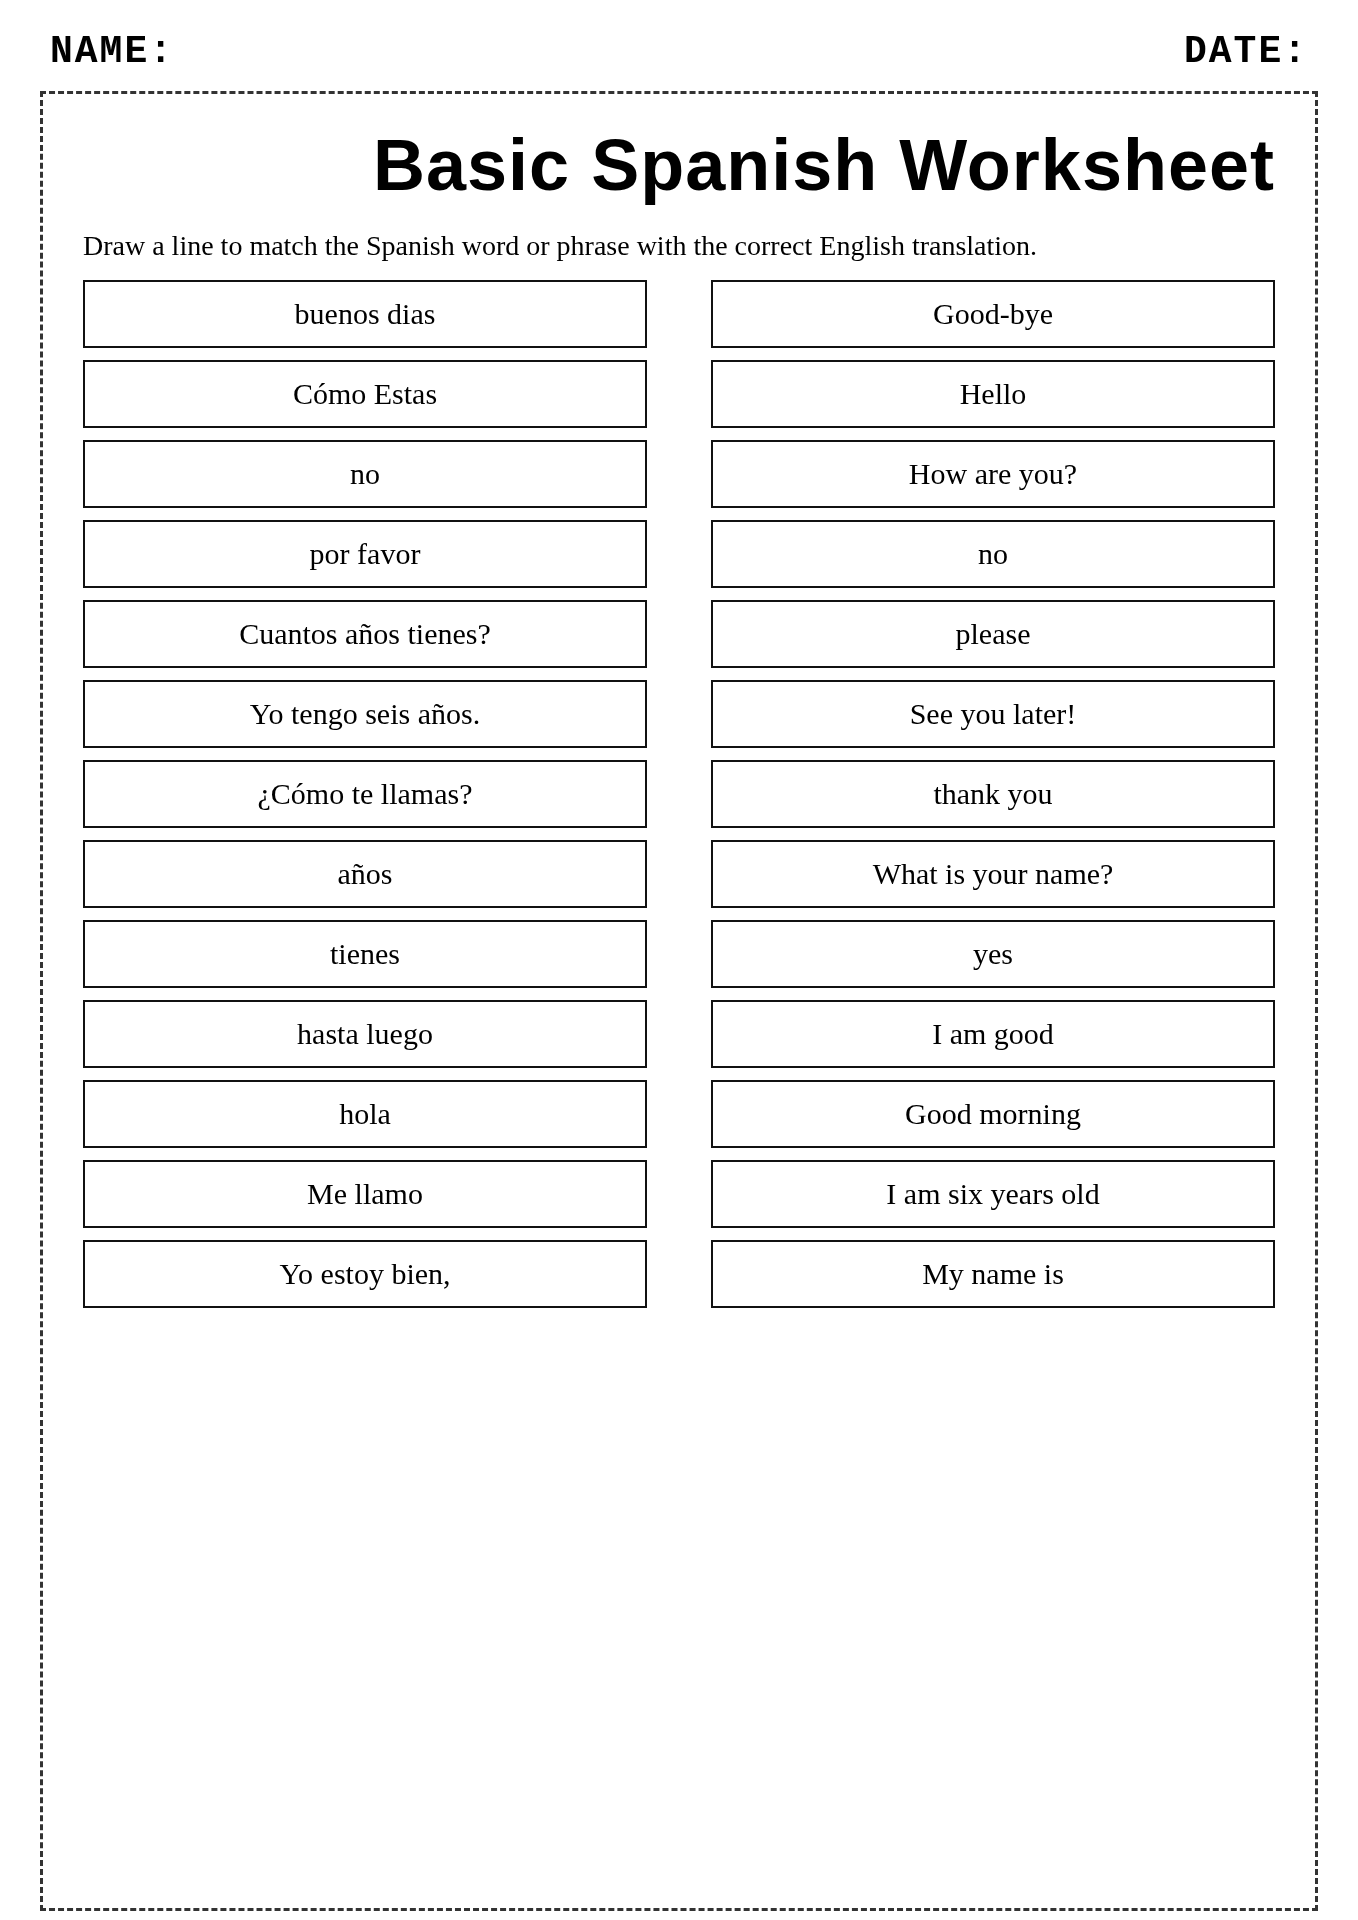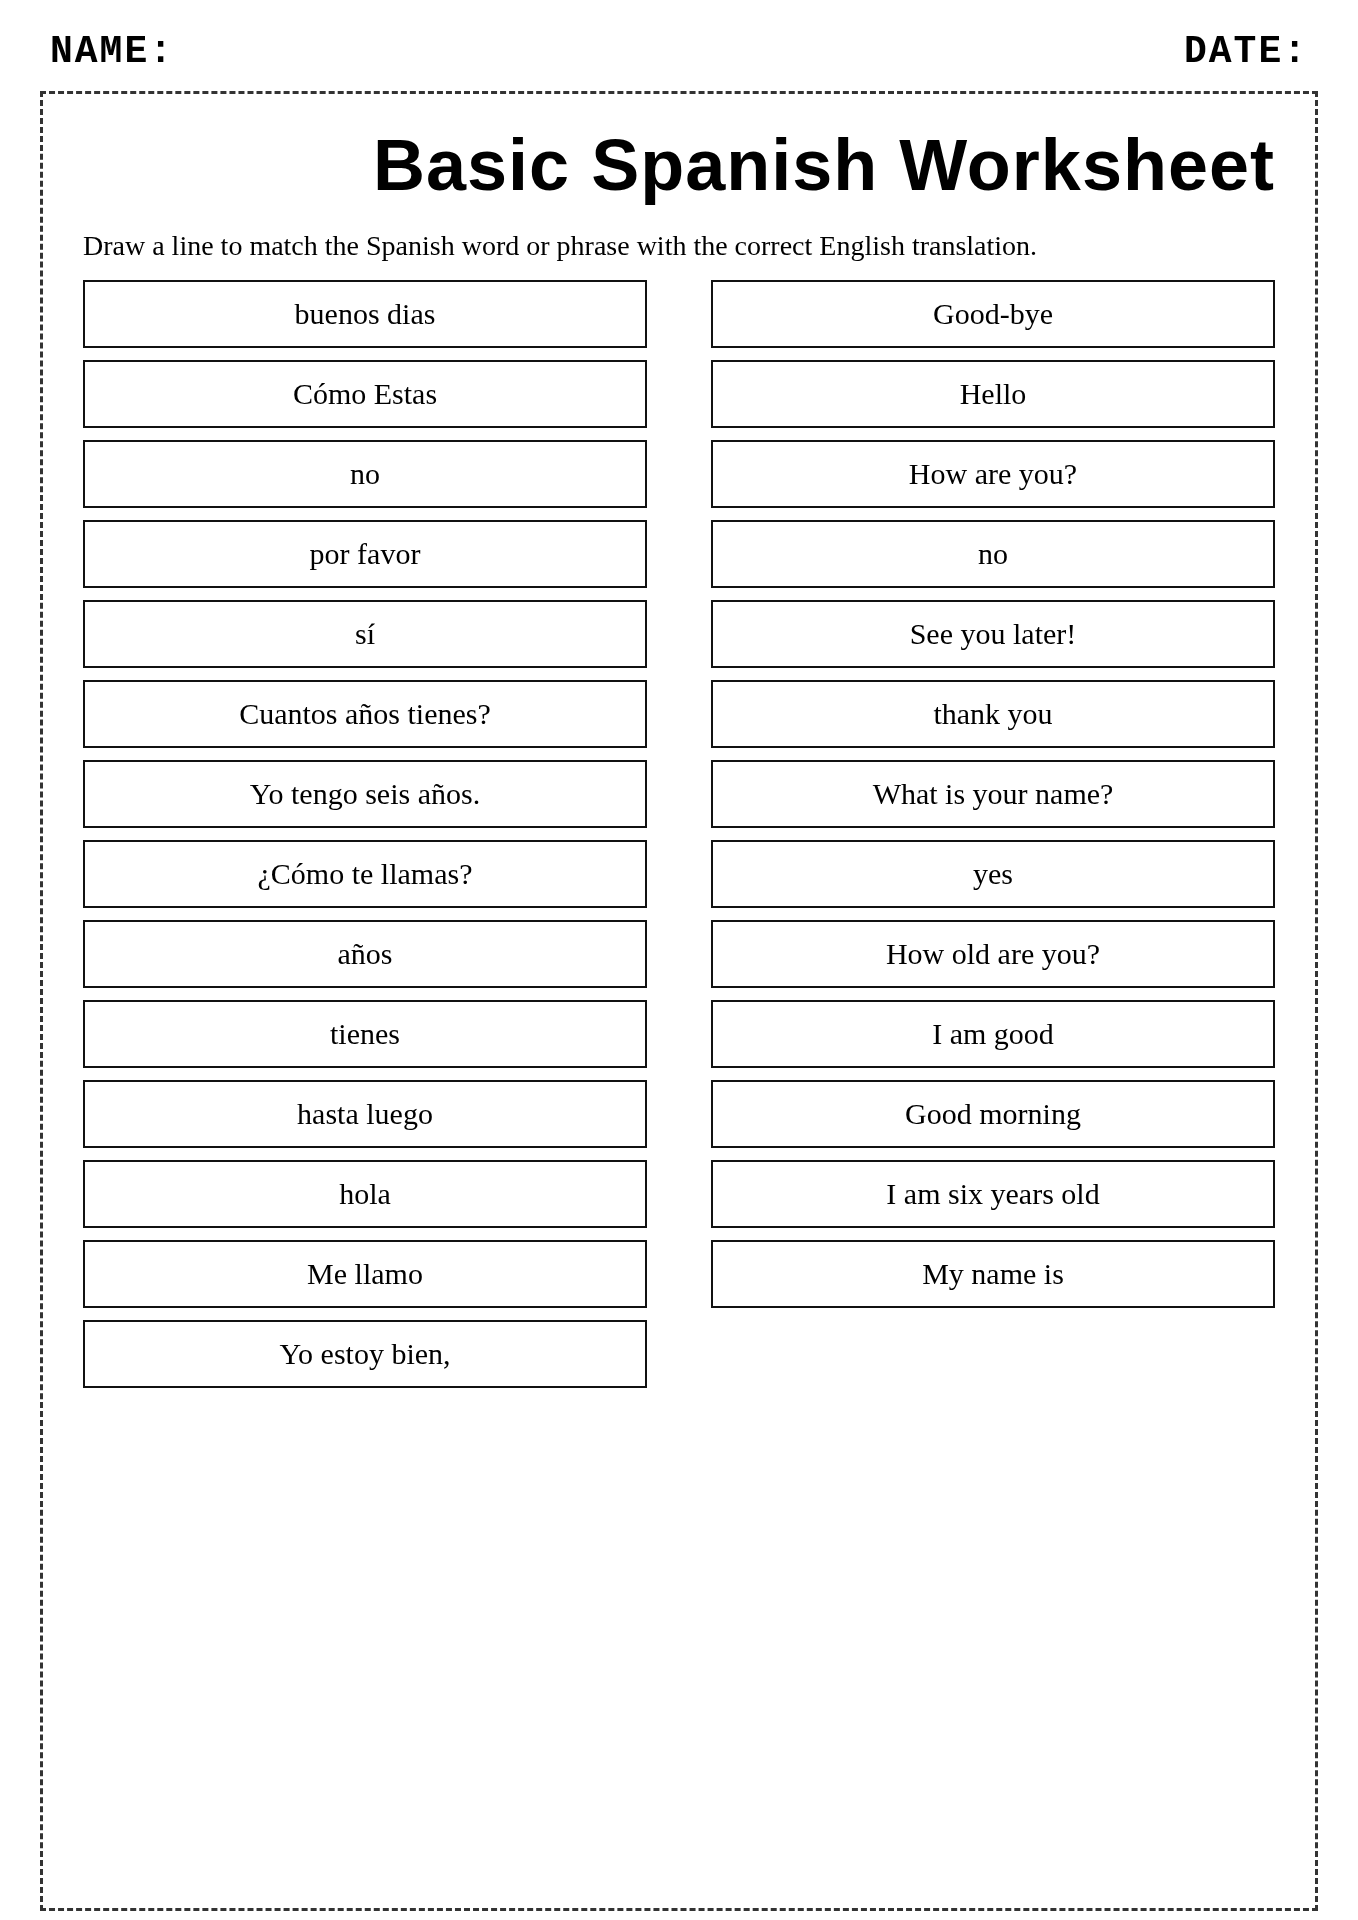--- a/index.html
+++ b/index.html
@@ -87,40 +87,39 @@
 <div class="worksheet-container">
   <h1 class="worksheet-title">Basic Spanish Worksheet</h1>
   <p class="worksheet-instructions">Draw a line to match the Spanish word or phrase with the correct English translation.</p>
 
   <div class="columns-wrapper">
     <div class="column" id="spanish-col">
         <div class="word-box">buenos dias</div>
         <div class="word-box">Cómo Estas</div>
         <div class="word-box">no</div>
         <div class="word-box">por favor</div>
-        <div class="word-box">sí</div>
         <div class="word-box">Cuantos años tienes?</div>
         <div class="word-box">Yo tengo seis años.</div>
         <div class="word-box">¿Cómo te llamas?</div>
         <div class="word-box">años</div>
         <div class="word-box">tienes</div>
         <div class="word-box">hasta luego</div>
         <div class="word-box">hola</div>
         <div class="word-box">Me llamo</div>
         <div class="word-box">Yo estoy bien,</div>
       </div>
     <div class="column" id="english-col">
         <div class="word-box">Good-bye</div>
         <div class="word-box">Hello</div>
         <div class="word-box">How are you?</div>
         <div class="word-box">no</div>
+        <div class="word-box">please</div>
         <div class="word-box">See you later!</div>
         <div class="word-box">thank you</div>
         <div class="word-box">What is your name?</div>
         <div class="word-box">yes</div>
-        <div class="word-box">How old are you?</div>
         <div class="word-box">I am good</div>
         <div class="word-box">Good morning</div>
         <div class="word-box">I am six years old</div>
         <div class="word-box">My name is</div>
       </div>
   </div>
 </div>
 
 </body></html>

